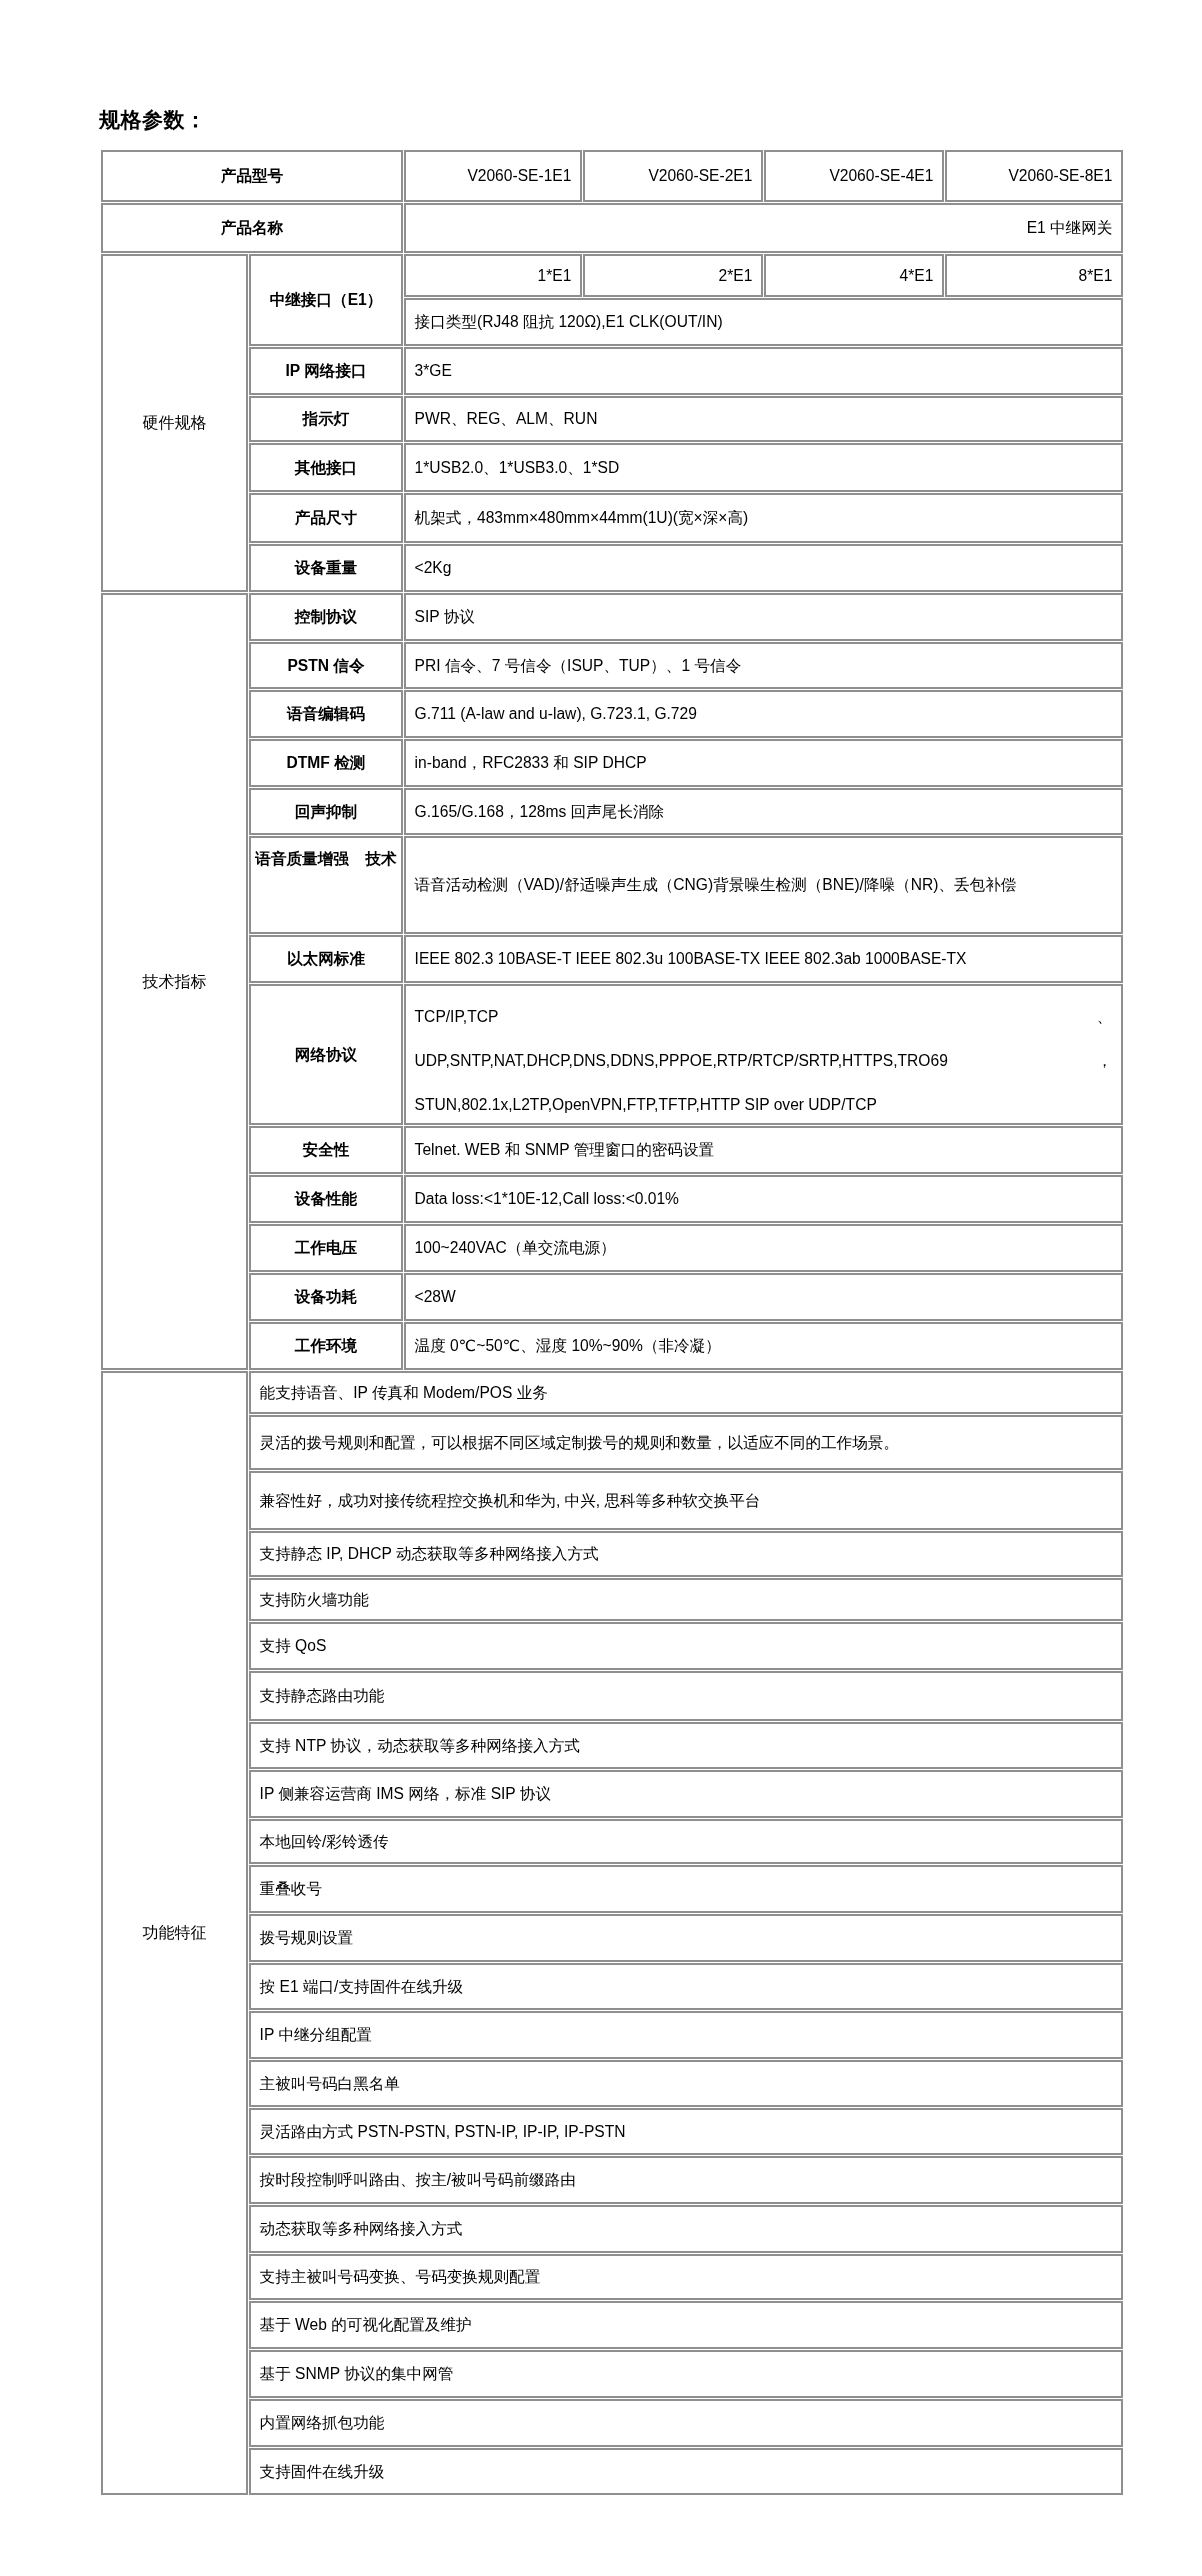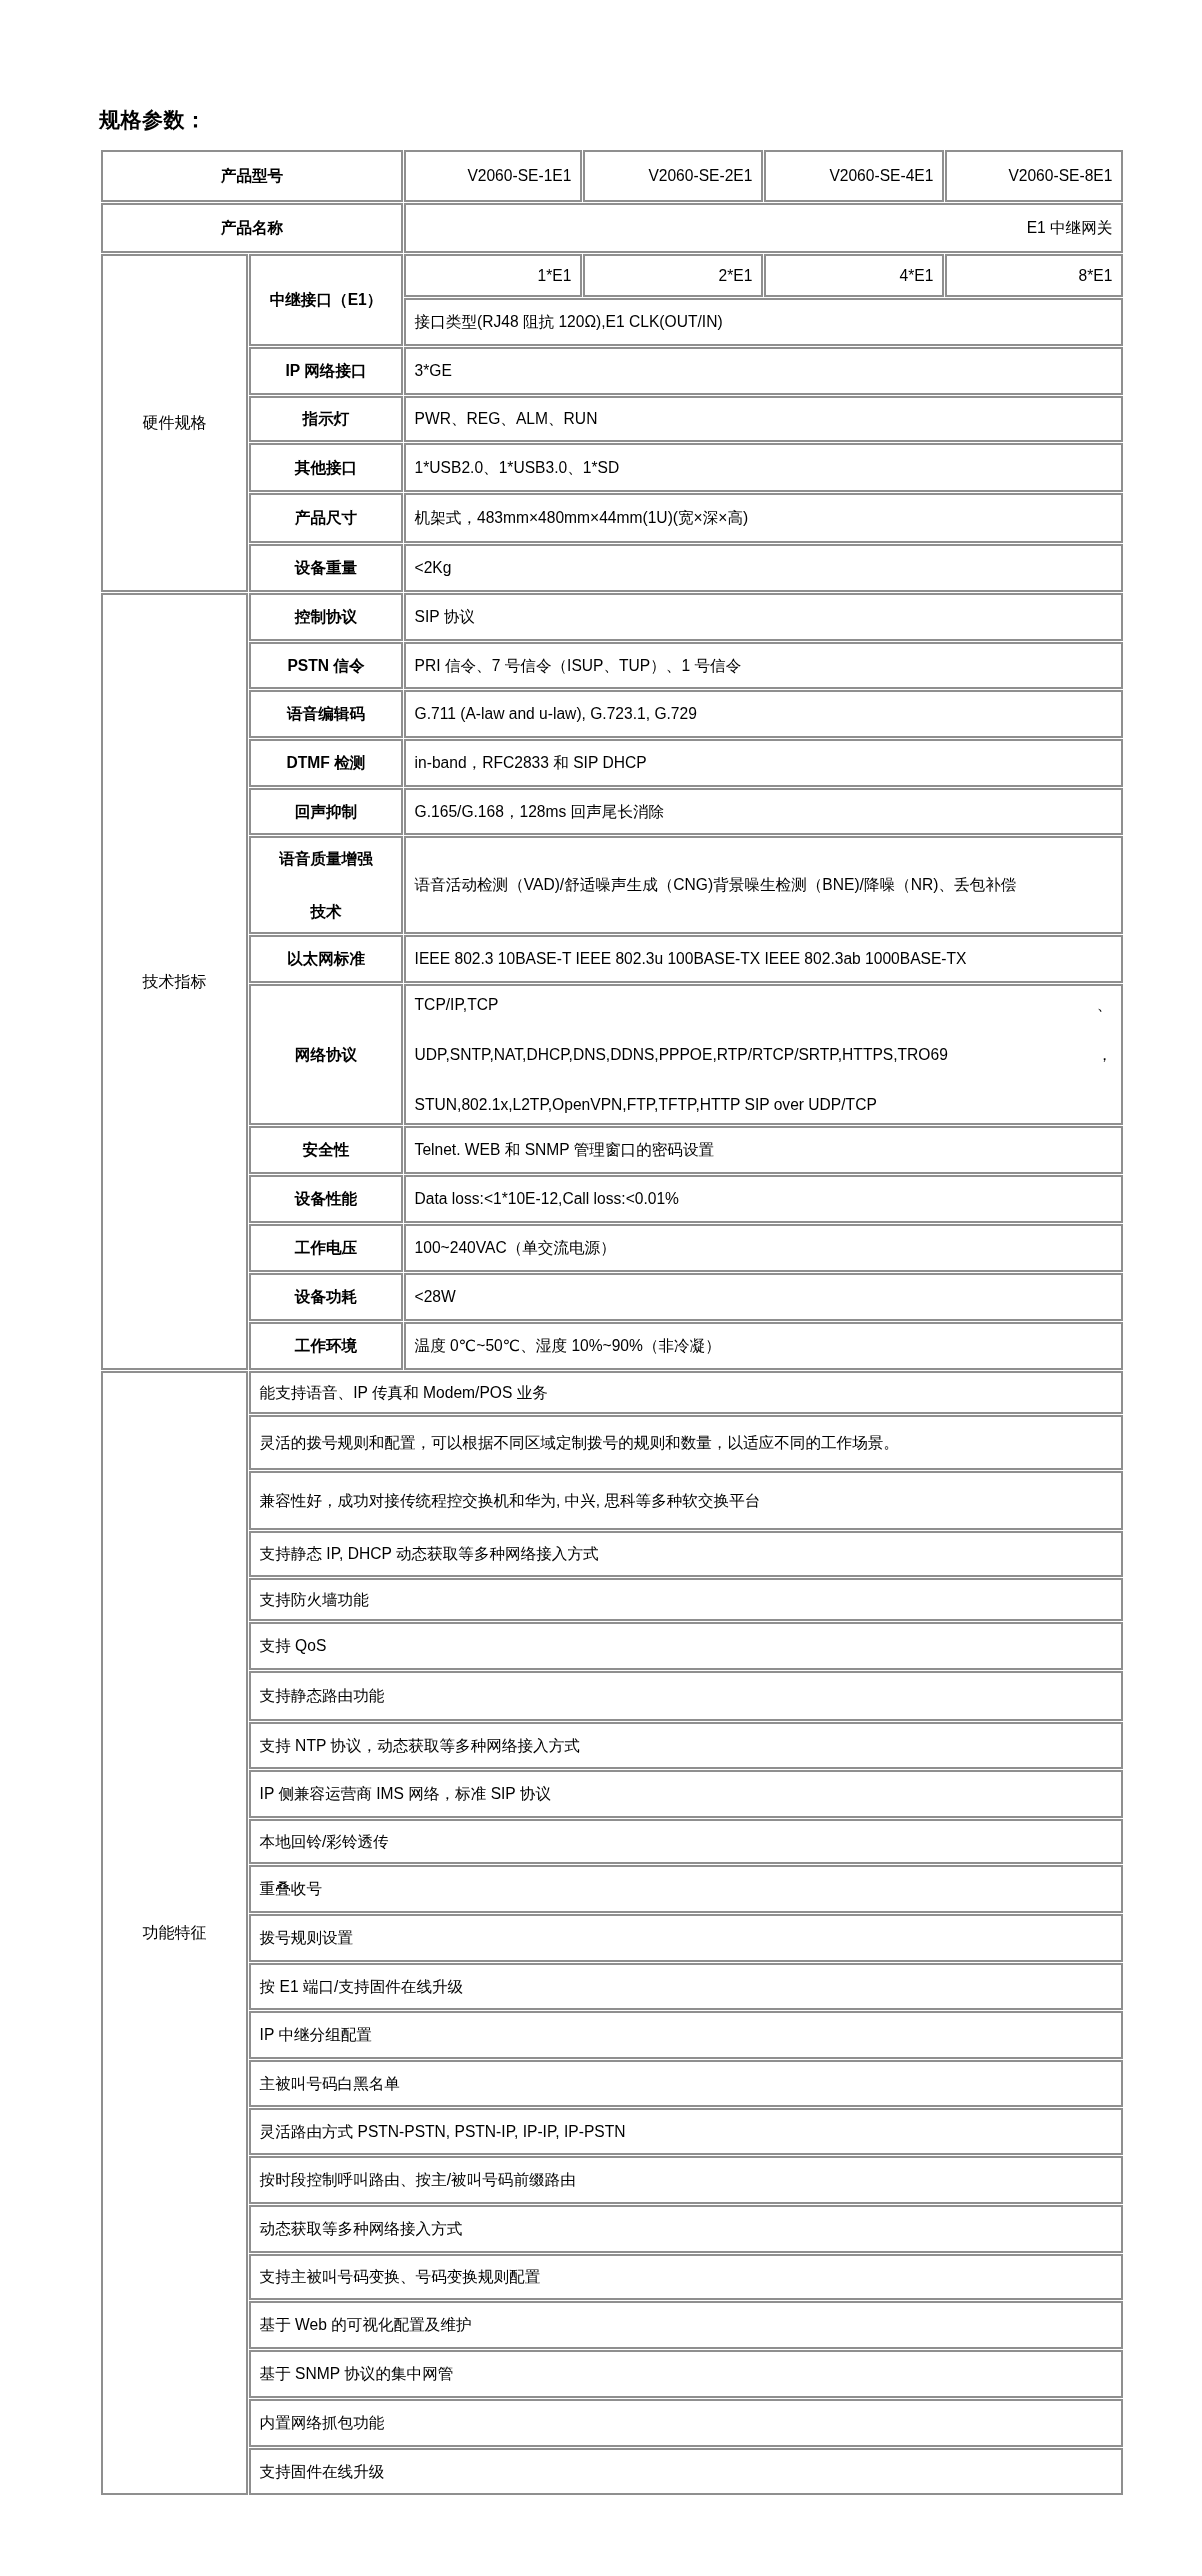--- a/index.html
+++ b/index.html
@@ -17,23 +17,23 @@
   }
   td{
     border:2.2px solid #8f8f8f;box-sizing:border-box;
     vertical-align:middle;font-size:15.6px;line-height:1.35;
     padding:3.2px 8.6px;overflow:hidden;background:#fff;
   }
   td.lbl{font-weight:bold;text-align:center;padding:3.2px 4.3px;}
   td.grp{font-weight:normal;text-align:center;font-size:16px;padding:3.2px 2.2px;}
   td.val{text-align:left;}
   td.ctr{text-align:right;}
-  .twoline{display:flex;flex-direction:column;justify-content:space-between;height:75px;padding:4.3px 0;}
+  .twoline{display:flex;flex-direction:row;justify-content:space-between;height:75px;padding:4.3px 0;}
   .netlines{display:flex;flex-direction:column;justify-content:space-between;height:121px;padding:3.2px 0;}
-  .netline{display:flex;justify-content:space-between;width:100%;}
+  .netline{display:flex;justify-content:space-between;width:100%;margin-top:12px;}
 </style>
 </head>
 <body>
 
 <div class="page-title">规格参数：</div>
 
 <table class="spec">
   <colgroup>
     <col style="width:147px">
       <col style="width:154px">

